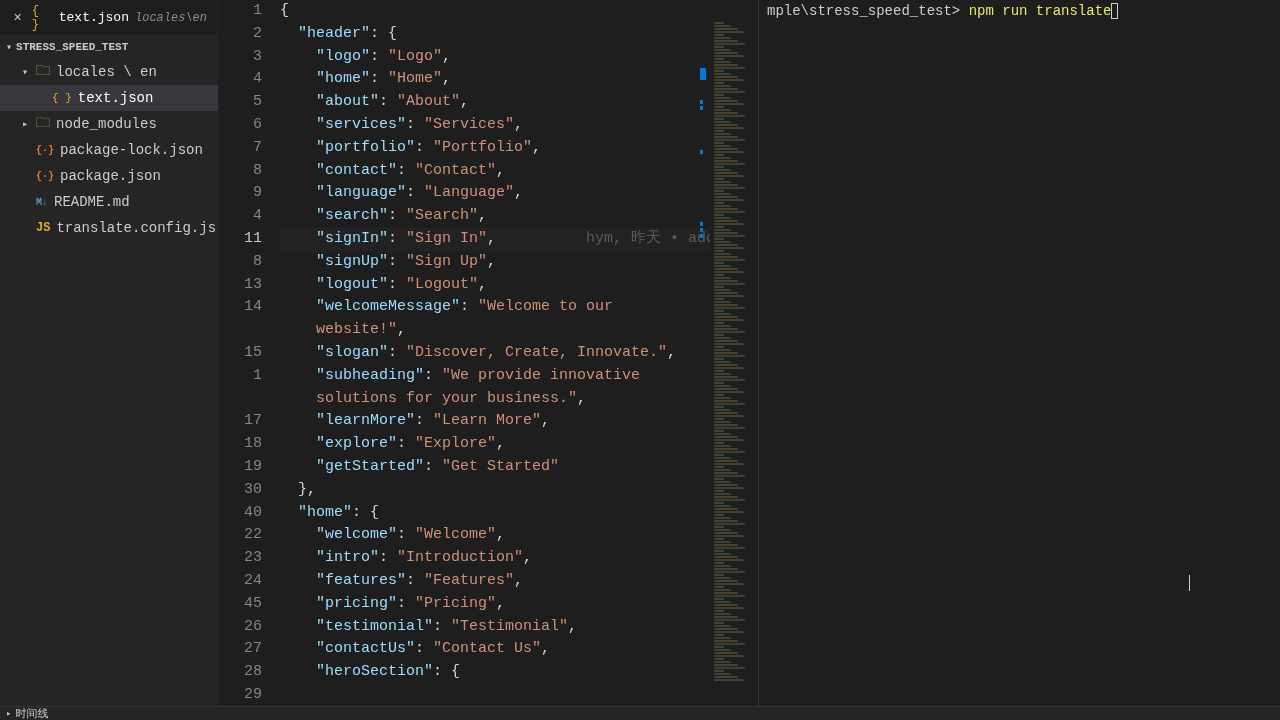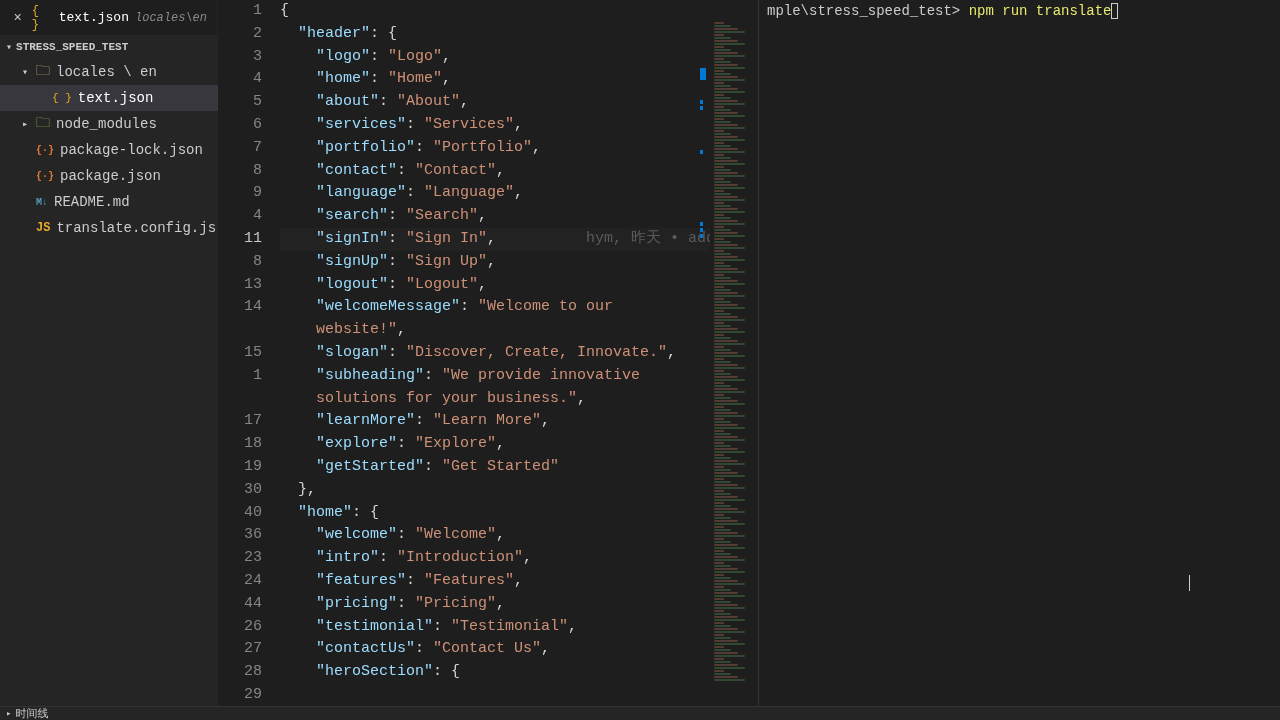--- a/index.html
+++ b/index.html
@@ -292,24 +292,24 @@
           <div class="ln">14</div>
           <div class="ln"></div>
           <div class="ln">15</div>
           <div class="ln">1</div>
           <div class="ln"></div>
           <div class="ln">17</div>
           <div class="ln">18</div>
           <div class="ln">19</div>
           <div class="ln">30</div>
           <div class="ln">40</div>
-          <div class="ln">36</div>
+          <div class="ln">22</div>
           <div class="ln">23</div>
           <div class="ln">24</div>
-          <div class="ln">44</div>
+          <div class="ln">45</div>
           <div class="ln">26</div>
           <div class="ln">27</div>
           <div class="ln">28</div>
           <div class="ln">29</div>
         </div>
       <div class="code" id="code"><div class="code-line"><span class="p">{</span></div><div class="code-line">  <span class="k">"header"</span><span class="p">: {</span></div><div class="code-line">    <span class="k">"logo"</span><span class="p">: </span><span class="s">"Logo"</span><span class="p">,</span></div><div class="code-line">    <span class="k">"home"</span><span class="p">: </span><span class="s">"Home"</span><span class="p">,</span></div><div class="code-line">    <span class="k">"about"</span><span class="p">: </span><span class="s">"About"</span><span class="p">,</span></div><div class="code-line">    <span class="k">"services"</span><span class="p">: </span><span class="s">"Services"</span><span class="p">,</span></div><div class="code-line">    <span class="k">"portfolio"</span><span class="p">: </span><span class="s">"Portfolio"</span><span class="p">,</span></div><div class="code-line">    <span class="k">"contact"</span><span class="p">: </span><span class="s">"Contact"</span><span class="p">,</span></div><div class="code-line">    <span class="k">"language"</span><span class="p">: </span><span class="s">"Language"</span><span class="p">,</span></div><div class="code-line">    <span class="k">"search"</span><span class="p">: </span><span class="s">"Search"</span><span class="p">,</span></div><div class="code-line current">    <span class="k">"signIn"</span><span class="p">: </span><span class="s">"Sign In"</span><span class="p">,</span>          <span class="ghost">hym, 昨天 • add</span></div><div class="code-line">    <span class="k">"signUp"</span><span class="p">: </span><span class="s">"Sign Up"</span><span class="p">,</span></div><div class="code-line">    <span class="k">"logout"</span><span class="p">: </span><span class="s">"Logout"</span><span class="p">,</span></div><div class="code-line">    <span class="k">"welcomeMessage"</span><span class="p">: </span><span class="s">"Welcome to our </span></div><div class="code-line"><span class="s">    website!"</span><span class="p">,</span></div><div class="code-line">    <span class="k">"slogan"</span><span class="p">: </span><span class="s">"Discover, Create, Innovate."</span><span class="p">,</span></div><div class="code-line">    <span class="k">"subheading"</span><span class="p">: </span><span class="s">"We provide innovative </span></div><div class="code-line"><span class="s">    solutions for your business."</span><span class="p">,</span></div><div class="code-line">    <span class="k">"learnMore"</span><span class="p">: </span><span class="s">"Learn More"</span><span class="p">,</span></div><div class="code-line">    <span class="k">"explore"</span><span class="p">: </span><span class="s">"Explore"</span><span class="p">,</span></div><div class="code-line">    <span class="k">"getStarted"</span><span class="p">: </span><span class="s">"Get Started"</span></div><div class="code-line"><span class="p">  },</span></div><div class="code-line">  <span class="k">"home"</span><span class="p">: {</span></div><div class="code-line">    <span class="k">"welcome"</span><span class="p">: </span><span class="s">"Welcome"</span><span class="p">,</span></div><div class="code-line">    <span class="k">"intro"</span><span class="p">: </span><span class="s">"Introduction"</span><span class="p">,</span></div><div class="code-line">    <span class="k">"features"</span><span class="p">: </span><span class="s">"Features"</span><span class="p">,</span></div><div class="code-line">    <span class="k">"pricing"</span><span class="p">: </span><span class="s">"Pricing"</span><span class="p">,</span></div><div class="code-line">    <span class="k">"testimonial"</span><span class="p">: </span><span class="s">"Testimonial"</span><span class="p">,</span></div><div class="code-line">    <span class="k">"contactUs"</span><span class="p">: </span><span class="s">"Contact Us"</span><span class="p">,</span></div><div class="code-line">    <span class="k">"heroSection"</span><span class="p">: {</span></div><div class="code-line">      </div></div>
     </div>
     <div class="minimap" id="minimap">
         <div class="minimap-line" style="width: 10px; background: rgb(106, 74, 58); opacity: 0.7;"></div>
         <div class="minimap-line" style="width: 17px; background: rgb(58, 90, 58); opacity: 0.7;"></div>

